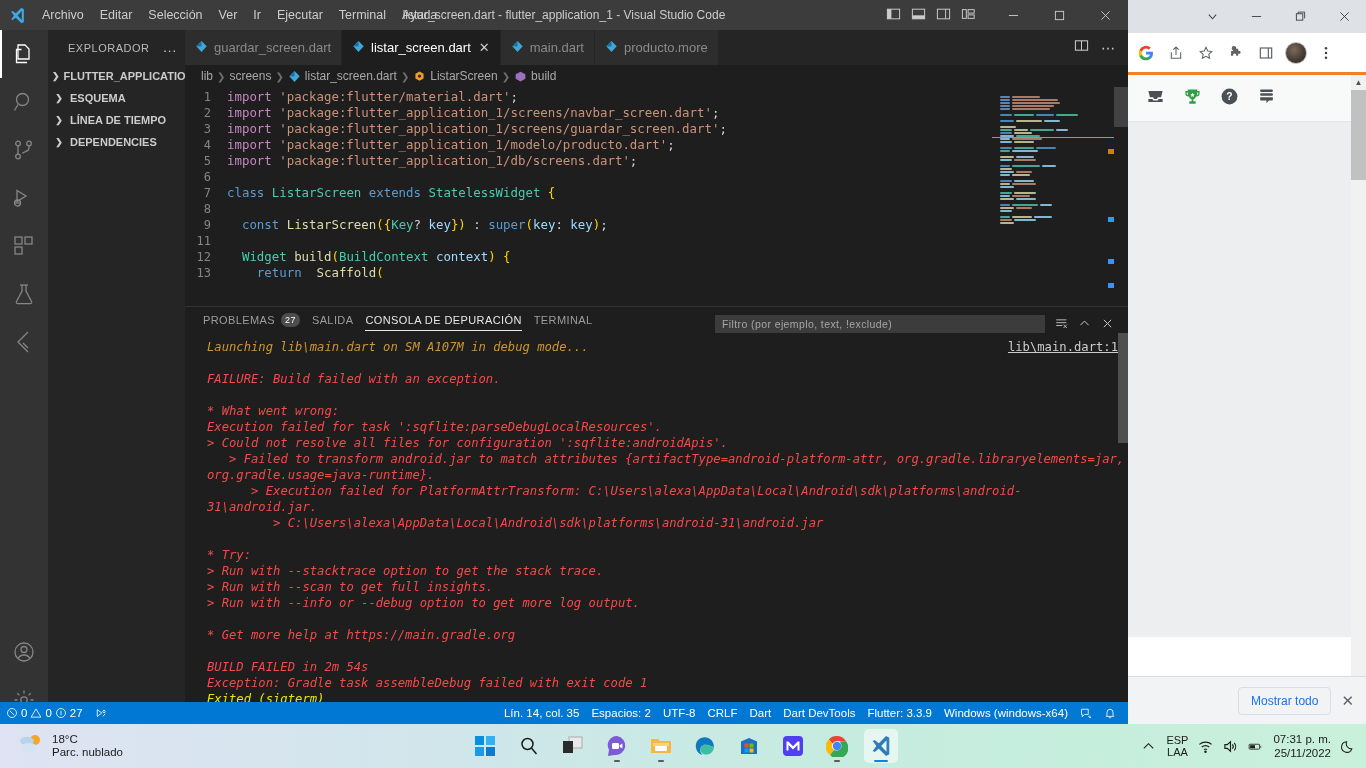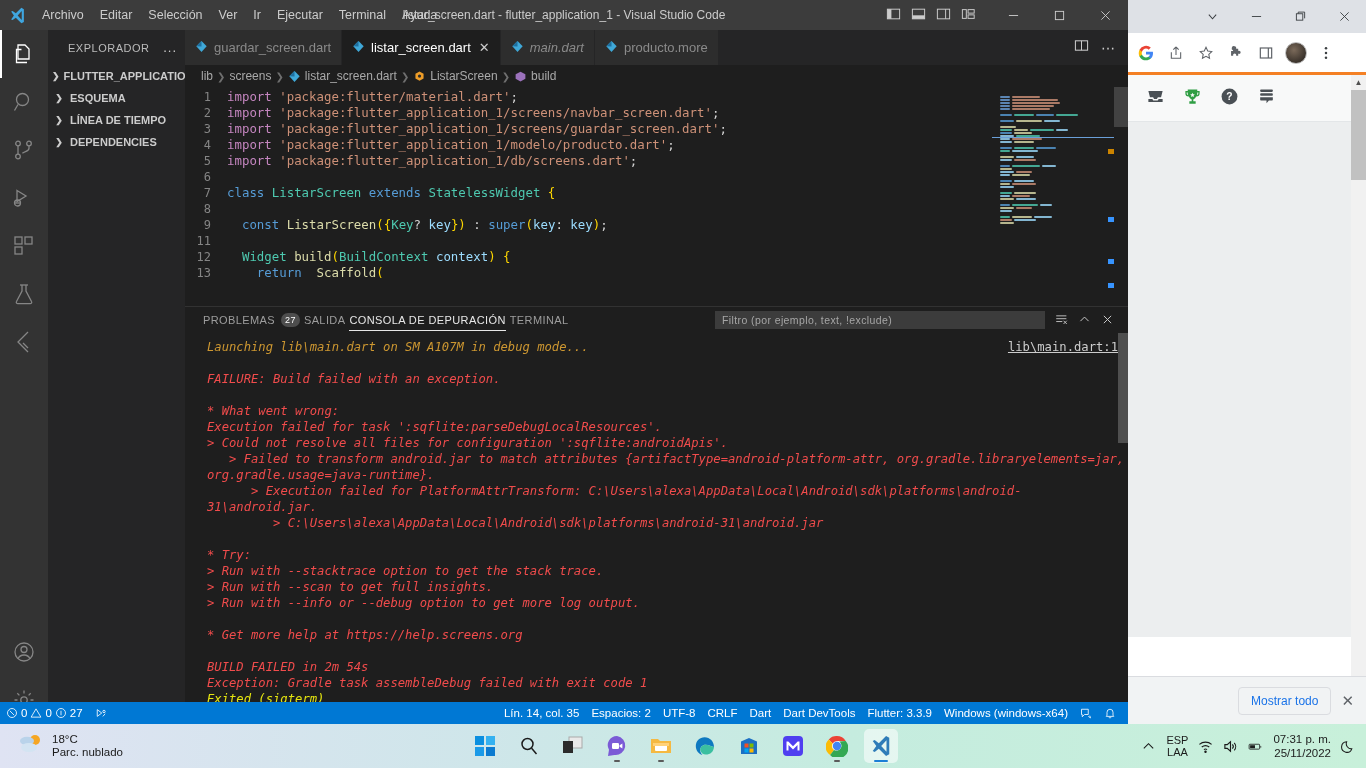--- a/index.html
+++ b/index.html
@@ -77,21 +77,21 @@
 
   
   .editor-area { flex: 1; display: flex; flex-direction: column; min-width: 0; background: #1e1e1e; }
   .tabsrow { height: 35px; background: #252526; display: flex; align-items: stretch; position: relative; }
   .tab {
     display: flex; align-items: center; gap: 6px; padding: 0 10px;
     font-size: 13px; color: #8a8a8a; background: #2d2d2d;
     border-right: 1px solid #252526; white-space: nowrap; max-width: 220px;
   }
   .tab.active { background: #1e1e1e; color: #ffffff; }
-  .tab.preview .tab-label { font-style: italic; }
+  .tab.preview .tab-label { }
   .dart-icon { width: 13px; height: 13px; flex: none; }
   .tab-close { font-size: 13px; color: #cccccc; margin-left: 2px; }
   .tabs-actions { margin-left: auto; display: flex; align-items: center; gap: 12px; padding: 0 12px; color: #cccccc; }
   .tabs-actions svg { width: 15px; height: 15px; }
   .tabs-actions .dots { font-size: 14px; letter-spacing: 1px; }
 
   
   .breadcrumb {
     height: 22px; display: flex; align-items: center; gap: 4px;
     padding-left: 16px; font-size: 12px; color: #a9a9a9; background: #1e1e1e;
@@ -134,21 +134,21 @@
   .mm-marks { position: absolute; right: 0; top: 0; width: 6px; }
   .mm-mark { position: absolute; width: 6px; height: 5px; background: #3794ff; }
   .mm-mark.orange { background: #cc8400; }
 
   
   .panel {
     height: 418px; background: #1e1e1e; border-top: 1px solid #323232;
     display: flex; flex-direction: column; flex: none;
   }
   .panel-head {
-    height: 26px; display: flex; align-items: center; padding-left: 18px; gap: 4px;
+    height: 26px; display: flex; align-items: flex-end; padding-left: 18px; gap: 12px;
     font-size: 11px; letter-spacing: .4px; color: #9d9d9d; position: relative;
   }
   .ph-tab { position: relative; display: flex; align-items: center; gap: 6px; height: 26px; line-height: 26px; text-transform: uppercase; }
   .ph-tab.active { color: #e7e7e7; }
   .ph-tab.active::after {
     content: ""; position: absolute; left: 0; right: 0; bottom: 2px; height: 1px; background: #e7e7e7;
   }
   .badge {
     background: #4d4d4d; color: #ffffff; border-radius: 9px; font-size: 9px;
     min-width: 16px; height: 14px; display: inline-flex; align-items: center;
@@ -735,21 +735,21 @@
                 <div class="cs-line cs-red">&gt; Could not resolve all files for configuration ':sqflite:androidApis'.</div>
                 <div class="cs-line cs-red">   &gt; Failed to transform android.jar to match attributes {artifactType=android-platform-attr, org.gradle.libraryelements=jar, org.gradle.usage=java-runtime}.</div>
                 <div class="cs-line cs-red">      &gt; Execution failed for PlatformAttrTransform: C:\Users\alexa\AppData\Local\Android\sdk\platforms\android-31\android.jar.</div>
                 <div class="cs-line cs-red">         &gt; C:\Users\alexa\AppData\Local\Android\sdk\platforms\android-31\android.jar</div>
                 <div class="cs-blank"></div>
                 <div class="cs-line cs-red">* Try:</div>
                 <div class="cs-line cs-red">&gt; Run with --stacktrace option to get the stack trace.</div>
                 <div class="cs-line cs-red">&gt; Run with --scan to get full insights.</div>
                 <div class="cs-line cs-red">&gt; Run with --info or --debug option to get more log output.</div>
                 <div class="cs-blank"></div>
-                <div class="cs-line cs-red">* Get more help at https://help.screens.org</div>
+                <div class="cs-line cs-red">* Get more help at https://main.gradle.org</div>
                 <div class="cs-blank"></div>
                 <div class="cs-line cs-red">BUILD FAILED in 2m 54s</div>
                 <div class="cs-line cs-red">Exception: Gradle task assembleDebug failed with exit code 1</div>
                 <div class="cs-line cs-yellow">Exited (sigterm)</div>
               </div>
             <a class="src-link">lib\main.dart:1</a>
             <div class="console-scroll">
               <div class="thumb"></div>
             </div>
           </div>

